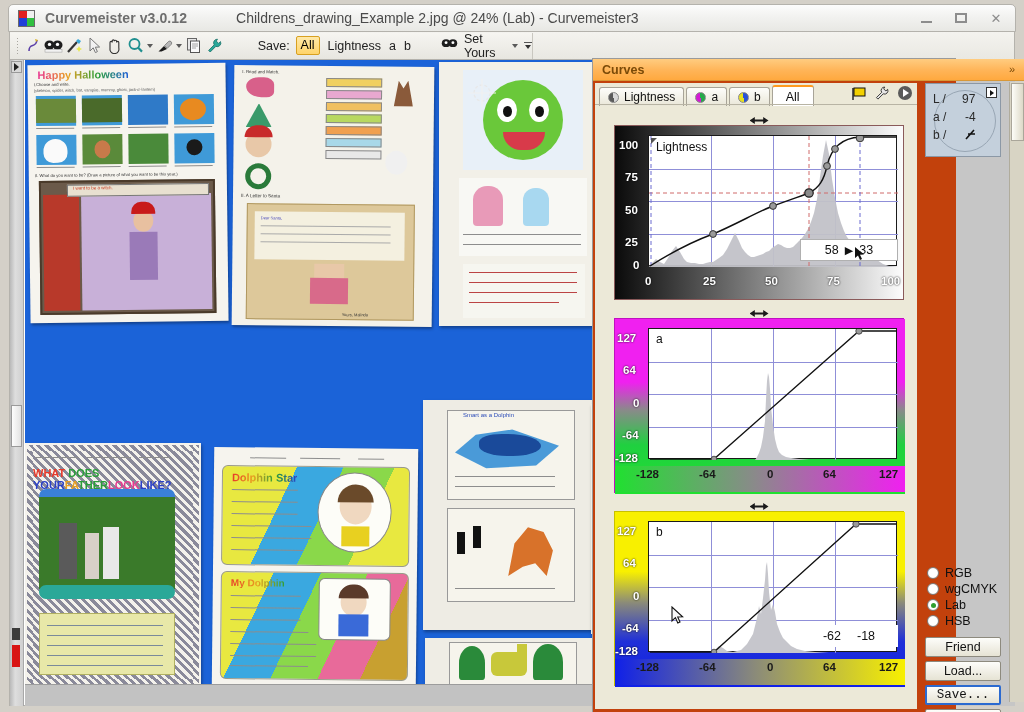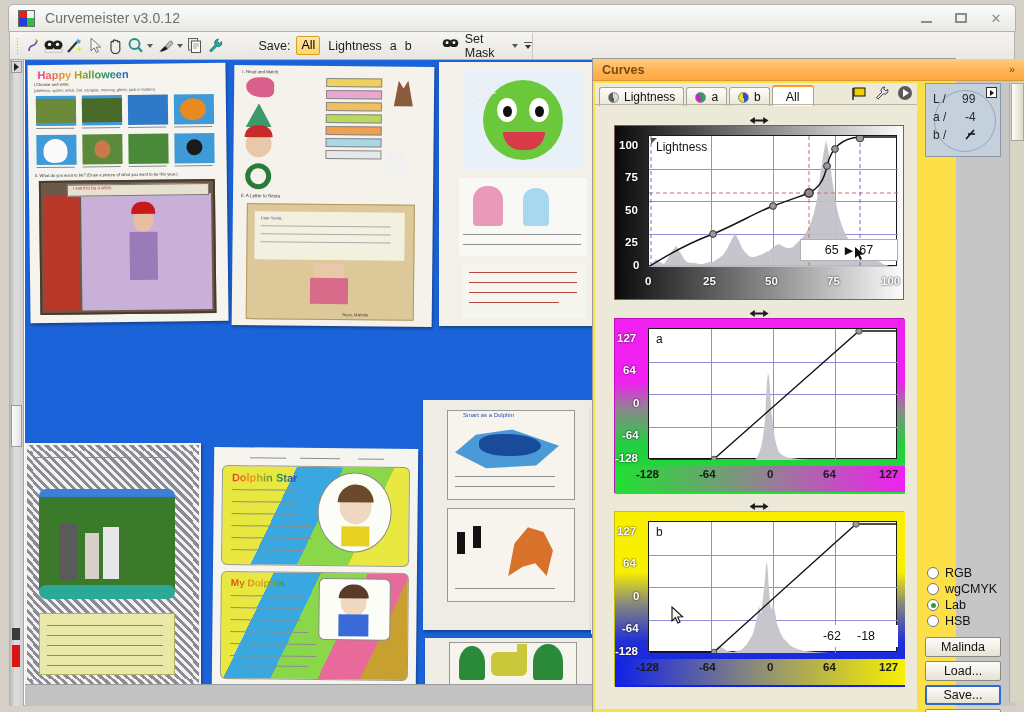--- a/index.html
+++ b/index.html
@@ -37,20 +37,21 @@
     overflow: hidden;
   }
   #app-icon i { display: block; }
   #app-icon i:nth-child(1) { background: #e02020; }
   #app-icon i:nth-child(2) { background: #f0f0f0; }
   #app-icon i:nth-child(3) { background: #2040d8; }
   #app-icon i:nth-child(4) { background: #30c040; }
   .title-app {
     margin-left: 10px; font-size: 14px; color: #6e6e6e;
     letter-spacing: .1px;
+    font-weight: bold;
   }
   .title-doc {
     margin-left: 49px; font-size: 14px; color: #4a4a4a;
   }
   .wbtns { position: absolute; right: 8px; top: 3px; display: flex; gap: 13px; }
   .wbtn {
     width: 22px; height: 20px;
     display: flex; align-items: center; justify-content: center;
     color: #8d8d8d; font-size: 13px; line-height: 1;
   }
@@ -149,21 +150,21 @@
   .sheet { position: absolute; background: #f3f1ea; box-shadow: 1px 2px 3px rgba(0,0,0,.35); overflow:hidden; }
   .sheet.tilt1 { transform: rotate(-0.7deg); }
   .sheet.tilt2 { transform: rotate(0.6deg); }
   .sq { position:absolute; }
   .line { position:absolute; background:#8d8d8d; height:1px; }
 
   
   #curves-panel {
     position: absolute; left: 592px; top: 58px;
     width: 364px; height: 654px;
-    background: #fde047;
+    background: #c2410c;
     border-left: 1px solid #9a9a9a; border-top: 1px solid #9a9a9a;
   }
   #curves-title {
     position:absolute; left:0; top:0; width: 432px; height: 22px;
     background: linear-gradient(to bottom,#ffcc80,#ffb457 55%, #ffa93f);
     border-bottom:1px solid #d89838;
     display:flex; align-items:center;
   }
   #curves-title .txt { margin-left: 9px; font-size: 12.5px; font-weight: bold; color: #7a4a08; }
   #curves-title .expander {
@@ -274,20 +275,21 @@
 <div id="app">
 
   <div id="titlebar">
     <div id="app-icon">
       <i></i>
         <i></i>
         <i></i>
         <i></i>
     </div>
     <span class="title-app">Curvemeister v3.0.12</span>
+    <span class="title-doc">Childrens_drawing_Example 2.jpg @ 24% (Lab) - Curvemeister3</span>
     <div class="wbtns">
       <div class="wbtn">
           <span class="min"></span>
         </div>
       <div class="wbtn">
           <span class="max"></span>
         </div>
       <div class="wbtn">✕</div>
     </div>
   </div>
@@ -366,21 +368,21 @@
 
       <span class="setmask">
         <span>
           <svg width="19" height="12" viewBox="0 0 19 14">
             <ellipse cx="5.5" cy="6" rx="5" ry="4.6" fill="#1e1e1e"></ellipse>
             <ellipse cx="13.5" cy="6" rx="5" ry="4.6" fill="#1e1e1e"></ellipse>
             <circle cx="5.5" cy="5.4" r="1.7" fill="#fff"></circle>
             <circle cx="13.5" cy="5.4" r="1.7" fill="#fff"></circle>
           </svg>
         </span>
-        <span>Set Mask</span>
+        <span>Set Yours</span>
         <span class="tsep-arrow"></span>
       </span>
 
       <span class="tb-overflow">
         <span class="tb-ov-line"></span>
           <span class="tb-ov-tri"></span>
       </span>
     </div>
   </div>
 
@@ -492,20 +494,24 @@
       </div>
 
       <div class="sheet" style="left:0px;top:383px;width:176px;height:244px;background:#f4f2ec;">
         <div style="position:absolute;left:2px;top:2px;right:2px;bottom:2px;
              border:6px solid transparent;
              background-image:repeating-linear-gradient(45deg,#8a8a9a 0 3px,transparent 3px 6px);
              background-clip:border-box;"></div>
         <div class="line" style="left:10px;top:14px;width:44px;"></div>
         <div class="line" style="left:62px;top:14px;width:44px;"></div>
         <div class="line" style="left:114px;top:14px;width:32px;"></div>
+        <div style="position:absolute;left:8px;top:24px;font-size:11px;font-weight:bold;color:#2a40c8;">
+          <span style="color:#e83a2a;">WHAT</span> <span style="color:#2a9e3a;">DOES</span>
+          <span style="color:#2a40c8;">YOUR</span><span style="color:#e8a020;">FA</span><span style="color:#2a9e3a;">THER</span><span style="color:#e83a90;">LOOK</span><span style="color:#2a40c8;">LIKE?</span>
+        </div>
         <div class="sq" style="left:14px;top:46px;width:136px;height:14px;background:#3a80d8;border-radius:8px;"></div>
         <div class="sq" style="left:14px;top:54px;width:136px;height:92px;background:#3a7a2a;"></div>
         <div class="sq" style="left:34px;top:80px;width:18px;height:56px;background:#5a5a5a;"></div>
         <div class="sq" style="left:60px;top:90px;width:14px;height:46px;background:#d8d0c8;"></div>
         <div class="sq" style="left:78px;top:84px;width:16px;height:52px;background:#e8e8e8;"></div>
         <div class="sq" style="left:14px;top:142px;width:136px;height:14px;background:#2aa898;border-radius:8px;"></div>
         <div class="sq" style="left:14px;top:170px;width:136px;height:62px;background:#e8e8a8;border:1px solid #b0b060;"></div>
         <div class="line" style="left:22px;top:182px;width:116px;background:#7a8a9a;"></div>
         <div class="line" style="left:22px;top:192px;width:116px;background:#7a8a9a;"></div>
         <div class="line" style="left:22px;top:202px;width:116px;background:#7a8a9a;"></div>
@@ -676,23 +682,23 @@
               <circle cx="160" cy="57" r="4.2" fill="#8a8a8a" stroke="#222" stroke-width="1.2"></circle>
               <circle cx="178" cy="30" r="3.4" fill="#9a9a9a" stroke="#333" stroke-width="1"></circle>
               <circle cx="186" cy="13" r="3.4" fill="#9a9a9a" stroke="#333" stroke-width="1"></circle>
               <circle cx="211" cy="2" r="3.8" fill="#9a9a9a" stroke="#333" stroke-width="1"></circle>
 
               <path d="M2,2 l6,0 l-6,6 z" fill="#555"></path>
             </svg>
             <span class="chan-tag" style="left:7px;top:4px;">Lightness</span>
 
             <div class="readout" style="left:151px;top:103px;width:98px;height:22px;">
-              <span>65</span>
+              <span>58</span>
               <span style="font-size:11px;">▶</span>
-              <span>67</span>
+              <span>33</span>
             </div>
             <div style="position:absolute;left:205px;top:110px;">
               <svg width="12" height="16" viewBox="0 0 12 16">
                 <path d="M1 1 L1 12 L4 9.5 L6 14 L8 13 L6 8.8 L10 8.6 z" fill="#111"></path>
               </svg>
             </div>
           </div>
 
           <span class="axis-lbl" style="left:4px;top:13px;">100</span>
           <span class="axis-lbl" style="left:10px;top:45px;">75</span>
@@ -797,21 +803,21 @@
         </div>
       </div>
     </div>
 
     <div id="right-col">
 
       <div id="info-box">
         <div id="info-circle"></div>
         <div id="info-btn"></div>
         <span class="info-row" style="left:7px;top:8px;">L /</span>
-        <span class="info-row" style="left:36px;top:8px;">99</span>
+        <span class="info-row" style="left:36px;top:8px;">97</span>
         <span class="info-row" style="left:7px;top:26px;">a /</span>
         <span class="info-row" style="left:39px;top:26px;">-4</span>
         <span class="info-row" style="left:7px;top:44px;">b /</span>
         <span class="info-row" style="left:39px;top:44px;"></span>
         <span style="position:absolute;left:37px;top:42px;">
           <svg width="16" height="18" viewBox="0 0 16 18">
             <path d="M3 13 L11 4 M5 8 L12 8" stroke="#111" stroke-width="1.6" fill="none"></path>
           </svg>
         </span>
       </div>
@@ -831,26 +837,26 @@
       <div class="radio-row" style="left:8px;top:515px;">
         <span class="radio sel"></span>
         <span>Lab</span>
       </div>
       <div class="radio-row" style="left:8px;top:531px;">
         <span class="radio"></span>
         <span>HSB</span>
       </div>
 
       <div class="pbtn" style="top:554px;">
-        <span>Malinda</span>
+        <span>Friend</span>
       </div>
       <div class="pbtn" style="top:578px;">
         <span>Load...</span>
       </div>
-      <div class="pbtn focus" style="top:602px;">
+      <div class="pbtn focus" style="top:602px;font-family:Liberation Mono, monospace;">
         <span>Save...</span>
       </div>
       <div class="pbtn" style="top:626px;">
         
       </div>
 
     </div>
   </div>
 </div>
 

